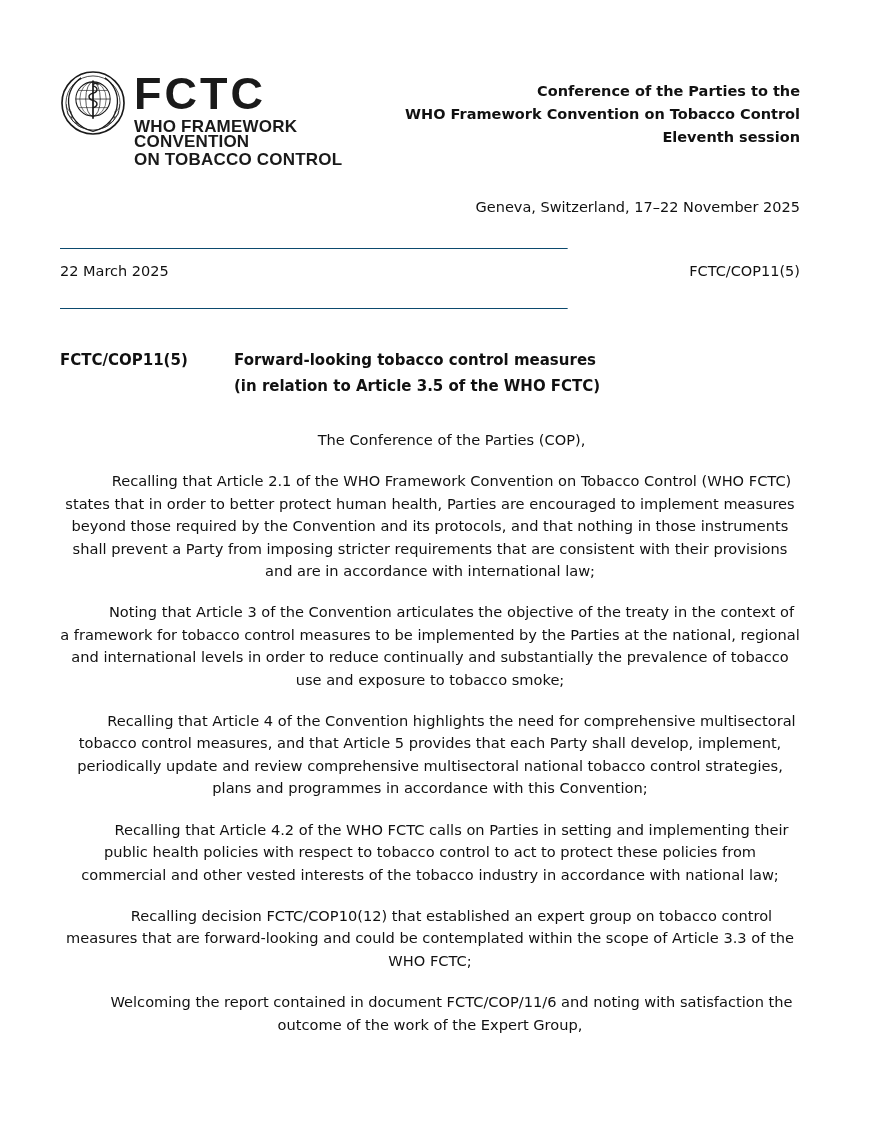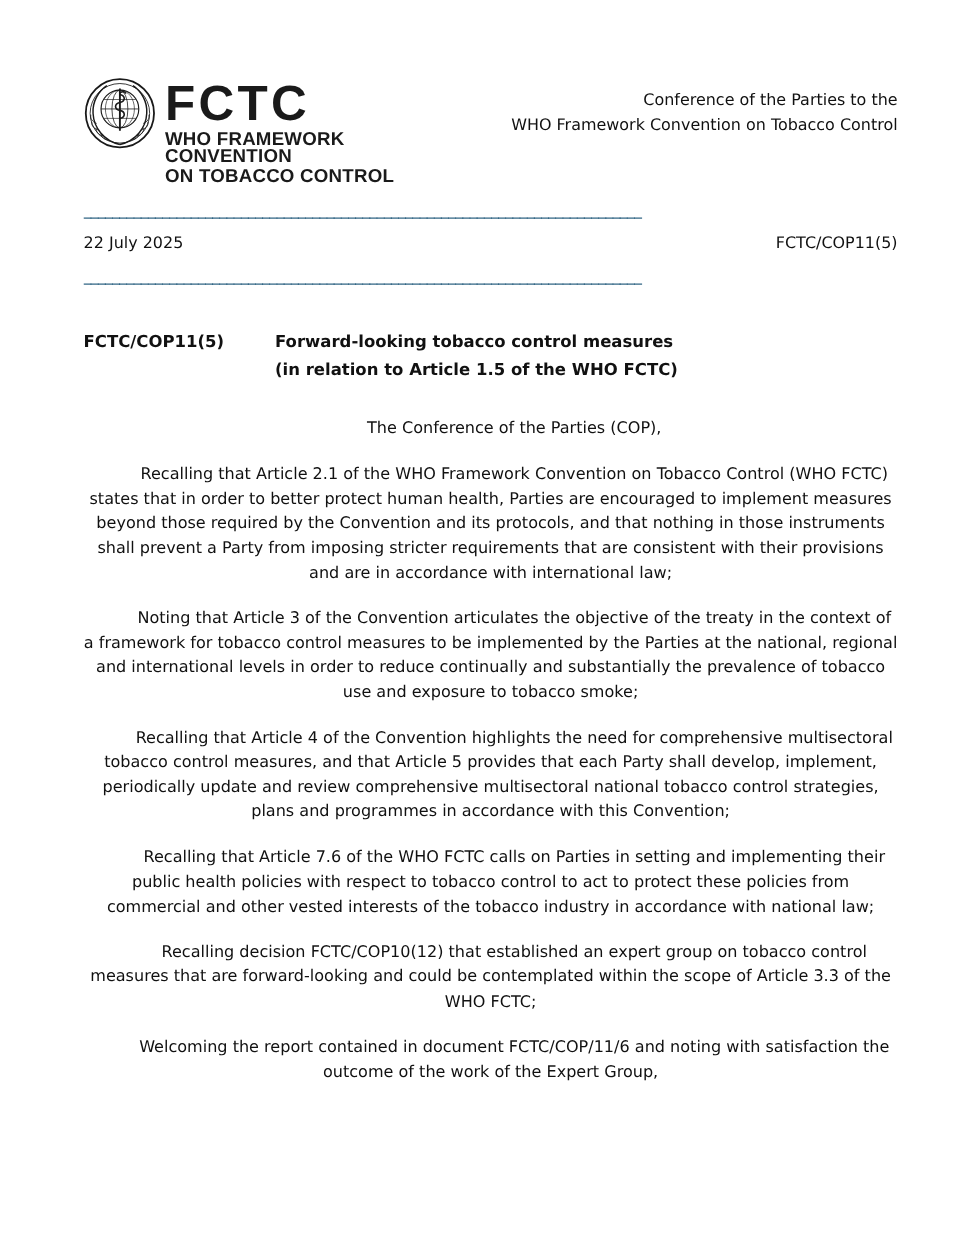--- a/index.html
+++ b/index.html
@@ -17,21 +17,21 @@
   }
   .page {
     position: absolute;
     left: 0; top: 0;
     width: 882px;
     height: 1144px;
     padding: 0;
   }
   .content {
     position: absolute;
-    left: 76px;
+    left: 60px;
     top: 62px;
     width: 740px;
   }
 
   
   .header {
     display: flex;
     align-items: flex-start;
     justify-content: space-between;
   }
@@ -67,21 +67,21 @@
     color: #1a1a1a;
     margin-top: 3px;
     text-transform: uppercase;
   }
   .header-right {
     text-align: right;
     width: 400px;
     padding-top: 18px;
   }
   .header-right .line {
-    font-weight: normal;
+    font-weight: bold;
     font-size: 14.5px;
     line-height: 23px;
     color: #111;
   }
   .header-place {
     text-align: right;
     font-size: 14.5px;
     line-height: 20px;
     margin-top: 30px;
     color: #111;
@@ -195,46 +195,48 @@
         <div class="fctc-wordmark">
           <div class="fctc-letters">FCTC</div>
           <div class="fctc-sub">WHO FRAMEWORK CONVENTION</div>
           <div class="fctc-sub">ON TOBACCO CONTROL</div>
         </div>
       </div>
 
       <div class="header-right">
         <div class="line">Conference of the Parties to the</div>
         <div class="line">WHO Framework Convention on Tobacco Control</div>
+        <div class="line">Eleventh session</div>
       </div>
     </div>
 
+    <div class="header-place">Geneva, Switzerland, 17–22 November 2025</div>
 
     <div class="rule">______________________________________________________________________________</div>
 
     <div class="meta-row">
-      <div>22 July 2025</div>
+      <div>22 March 2025</div>
       <div>FCTC/COP11(5)</div>
     </div>
 
     <div class="rule second">______________________________________________________________________________</div>
 
 
     <div class="decision-head">
       <div class="decision-symbol">FCTC/COP11(5)</div>
       <div class="decision-titles">
         <div>Forward-looking tobacco control measures</div>
-        <div>(in relation to Article 1.5 of the WHO FCTC)</div>
+        <div>(in relation to Article 3.5 of the WHO FCTC)</div>
       </div>
     </div>
 
     <div class="body-text">
       <p>The Conference of the Parties (COP),</p>
       <p>Recalling that Article 2.1 of the WHO Framework Convention on Tobacco Control (WHO FCTC) states that in order to better protect human health, Parties are encouraged to implement measures beyond those required by the Convention and its protocols, and that nothing in those instruments shall prevent a Party from imposing stricter requirements that are consistent with their provisions and are in accordance with international law;</p>
       <p>Noting that Article 3 of the Convention articulates the objective of the treaty in the context of a framework for tobacco control measures to be implemented by the Parties at the national, regional and international levels in order to reduce continually and substantially the prevalence of tobacco use and exposure to tobacco smoke;</p>
       <p>Recalling that Article 4 of the Convention highlights the need for comprehensive multisectoral tobacco control measures, and that Article 5 provides that each Party shall develop, implement, periodically update and review comprehensive multisectoral national tobacco control strategies, plans and programmes in accordance with this Convention;</p>
-      <p>Recalling that Article 7.6 of the WHO FCTC calls on Parties in setting and implementing their public health policies with respect to tobacco control to act to protect these policies from commercial and other vested interests of the tobacco industry in accordance with national law;</p>
+      <p>Recalling that Article 4.2 of the WHO FCTC calls on Parties in setting and implementing their public health policies with respect to tobacco control to act to protect these policies from commercial and other vested interests of the tobacco industry in accordance with national law;</p>
       <p>Recalling decision FCTC/COP10(12) that established an expert group on tobacco control measures that are forward-looking and could be contemplated within the scope of Article 3.3 of the WHO FCTC;</p>
       <p>Welcoming the report contained in document FCTC/COP/11/6 and noting with satisfaction the outcome of the work of the Expert Group,</p>
     </div>
 
   </div>
 </div>
 
 </body></html>

